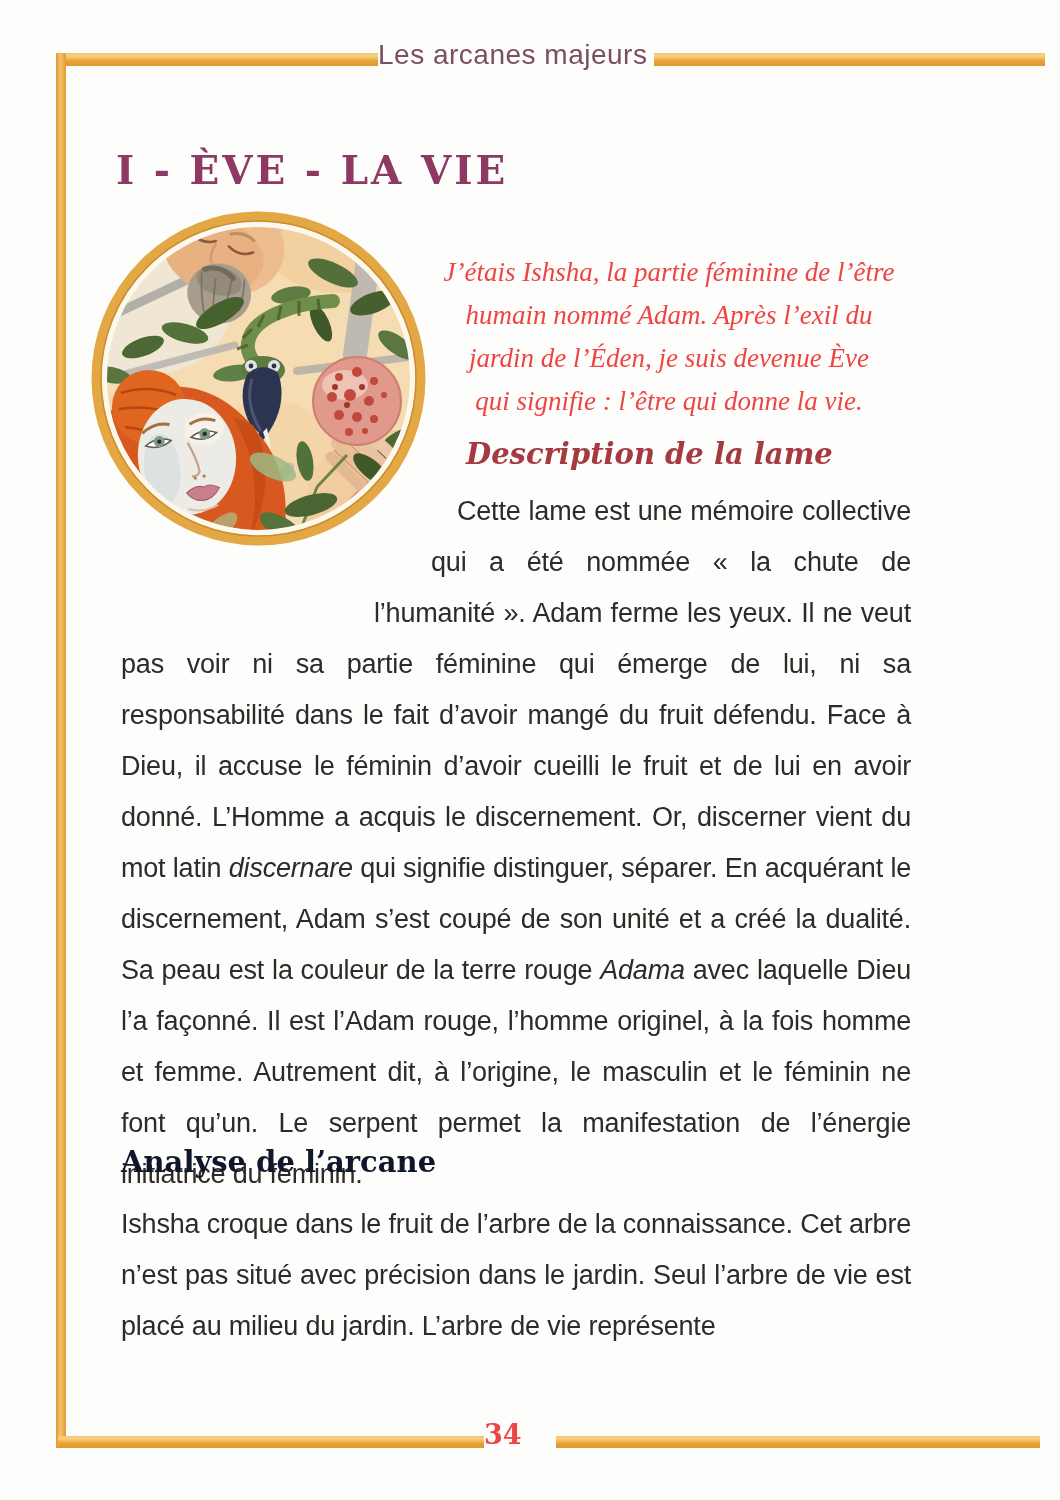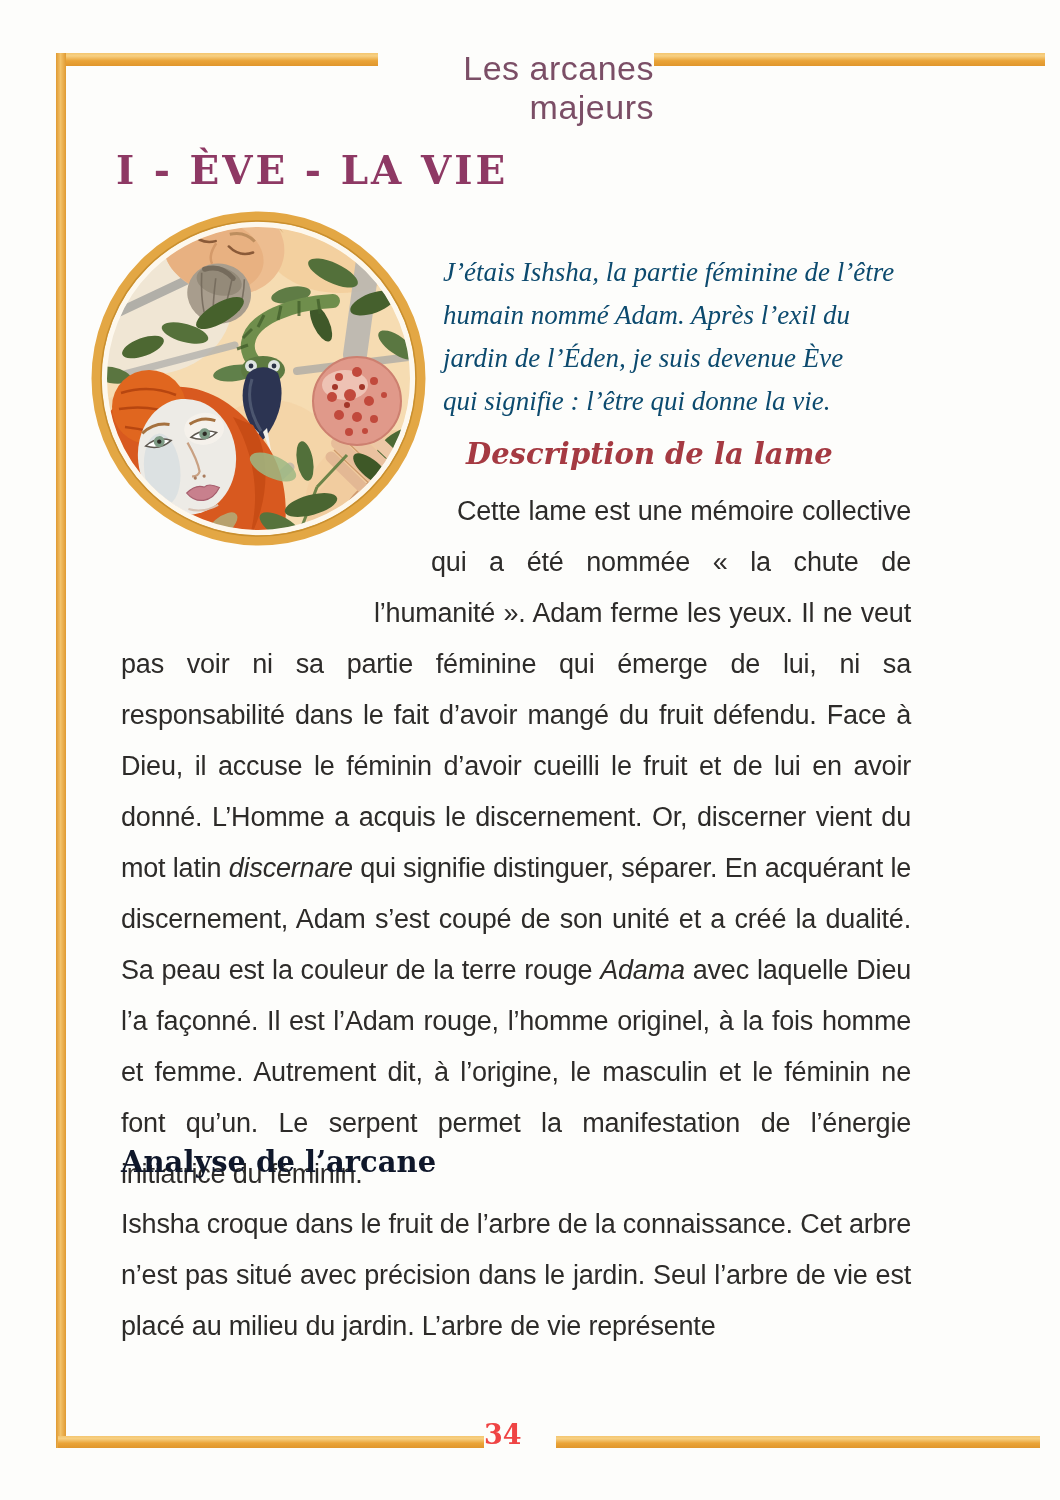--- a/index.html
+++ b/index.html
@@ -7,37 +7,37 @@
         font-family:"Liberation Sans",sans-serif;}
   
   .goldbar{position:absolute;background:linear-gradient(180deg,#f4c670 0%,#f7d083 22%,#eaa438 60%,#e0962c 100%);}
   .bar-top-left{left:58px;top:53px;width:320px;height:13px;}
   .bar-top-right{left:654px;top:53px;width:391px;height:13px;}
   .bar-bottom-left{left:58px;top:1436px;width:426px;height:12px;}
   .bar-bottom-right{left:556px;top:1436px;width:484px;height:12px;}
   .vline{position:absolute;left:56px;top:53px;width:10px;height:1395px;
          background:linear-gradient(90deg,#e09a32 0%,#f3c269 45%,#e09a32 100%);}
   
-  .header-title{position:absolute;left:378px;top:49px;width:276px;text-align:right;
-                font-size:34px;letter-spacing:.5px;color:#7b4e66;}
+  .header-title{position:absolute;left:378px;top:39px;width:276px;text-align:left;
+                font-size:28px;letter-spacing:.5px;color:#7b4e66;}
   .footer-num{position:absolute;left:484px;top:1419px;width:72px;text-align:left;
               font-family:"DejaVu Serif",serif;font-weight:bold;font-size:27px;color:#ef4444;}
   
   .page-title{position:absolute;left:116px;top:103px;font-family:"DejaVu Serif",serif;
               font-weight:bold;font-size:39px;letter-spacing:3px;color:#8e3964;margin-top:44px;}
   .qsj-heading{position:absolute;left:412px;top:192px;font-family:"DejaVu Serif",serif;
                font-style:italic;font-weight:bold;font-size:33px;color:#c6912f;}
   .desc-heading{position:absolute;left:466px;top:437px;font-family:"DejaVu Serif",serif;
                 font-weight:bold;font-size:29px;color:#a53a42;font-style:italic;}
   .analyse-heading{position:absolute;left:121px;top:1145px;font-family:"DejaVu Serif",serif;
                    font-weight:bold;font-size:29px;color:#0f172a;}
   
-  .quote{position:absolute;left:443px;top:251px;width:482px;text-align:left;
+  .quote{position:absolute;left:428px;top:251px;width:482px;text-align:center;
          font-family:"Liberation Serif",serif;font-style:italic;font-size:27px;
-         line-height:43px;color:#0c4a6e;}
+         line-height:43px;color:#ef4444;}
   .quote div{white-space:nowrap;}
   
   .para{position:absolute;left:121px;width:790px;font-size:27px;line-height:51px;
         color:#2d2b29;text-align:justify;letter-spacing:-0.2px;font-weight:300;}
   .para1{top:486px;}
   .para2{top:1199px;}
   .wrapfloat{display:block;float:left;clear:left;height:43px;}
   .f1{width:336px;}.f2{width:310px;}.f3{width:253px;}
   
   .illustration{position:absolute;left:85px;top:205px;width:347px;height:347px;}

